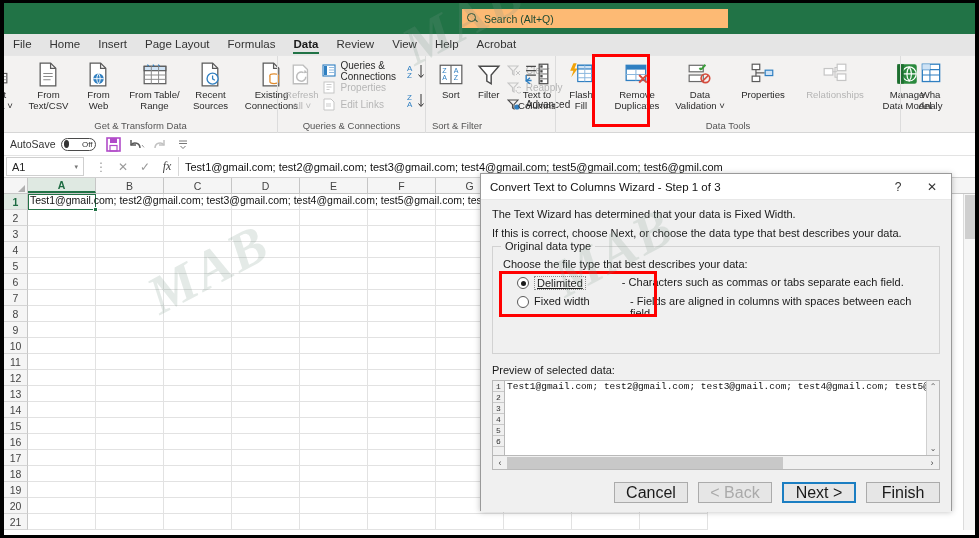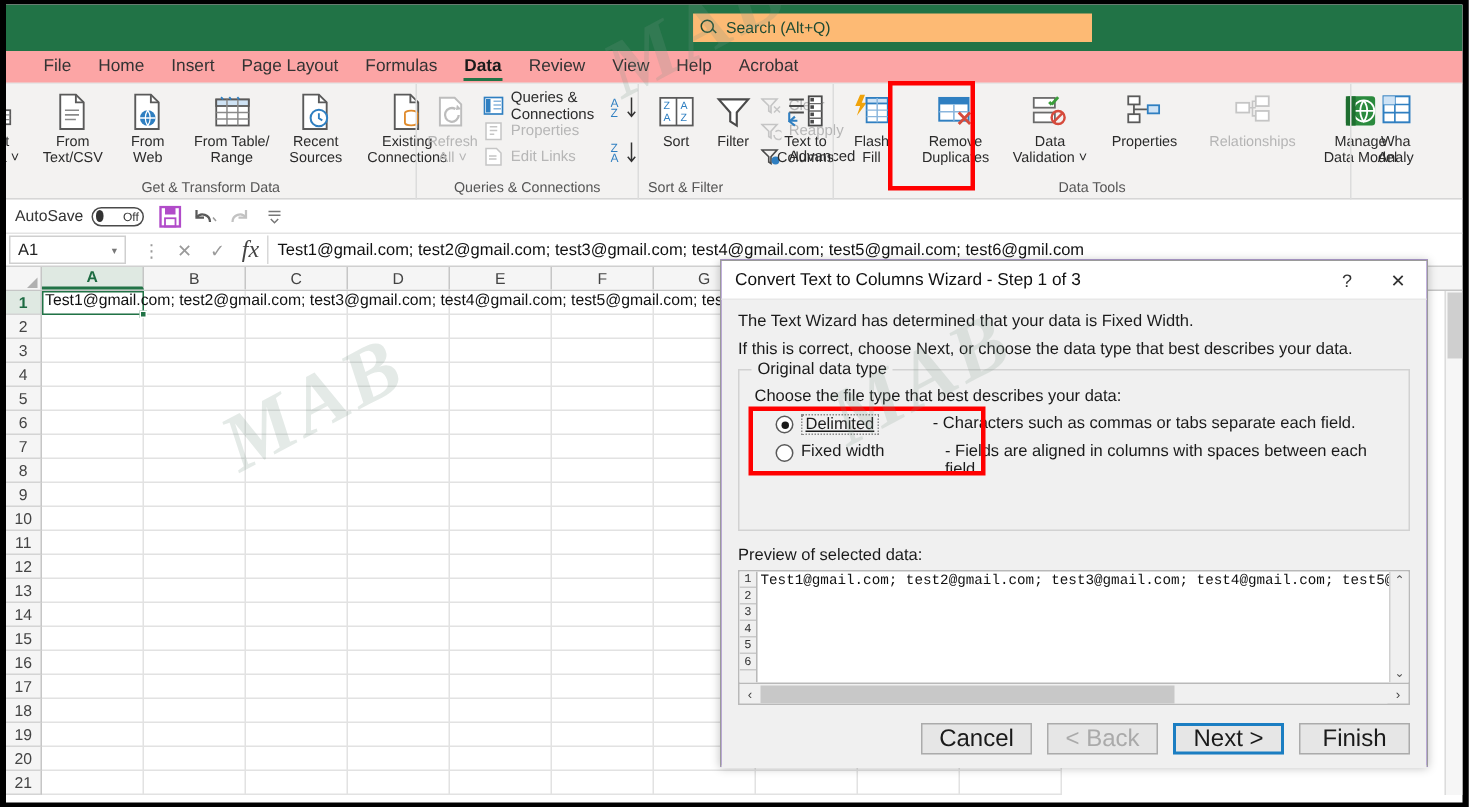--- a/index.html
+++ b/index.html
@@ -63,24 +63,24 @@
     left: 7.5px; top: 8px;
     width: 4px; height: 1.3px;
     background: #1c4a31;
     transform: rotate(45deg);
   }
   .searchbox .stext { font-size: 10.5px; color: #1e4a32; }
 
   
   .tabbar {
     height: 22px;
-    background: #fca5a5;
+    background: #e5e5e5;
     display: flex;
     align-items: center;
-    padding-left: 16px;
+    padding-left: 0;
     border-bottom: 1px solid #e6e6e6;
     text-align: right;
   }
   .tab {
     font-size: 11.5px;
     color: #333;
     padding: 2px 9px 3px 9px;
     position: relative;
     white-space: nowrap;
   }
@@ -202,21 +202,21 @@
     font-size: 11px;
     color: #222;
     position: relative;
   }
   .namebox .nb-caret {
     position: absolute; right: 5px;
     font-size: 7px; color: #777;
   }
   .fbtns { display: flex; align-items: center; margin-left: 6px; }
   .fbtn { width: 22px; text-align: center; font-size: 12px; color: #9a9a9a; }
-  .fbtn.fx { font-style: italic; font-size: 16px; color: #444; font-family: "Liberation Serif", serif; }
+  .fbtn.fx { font-style: italic; font-size: 12px; color: #444; font-family: "Liberation Serif", serif; }
   .finput {
     flex: 1;
     height: 19px;
     border-left: 1px solid #d8d8d8;
     display: flex; align-items: center;
     padding-left: 6px;
     font-size: 11px;
     color: #111;
     overflow: hidden;
     white-space: nowrap;

